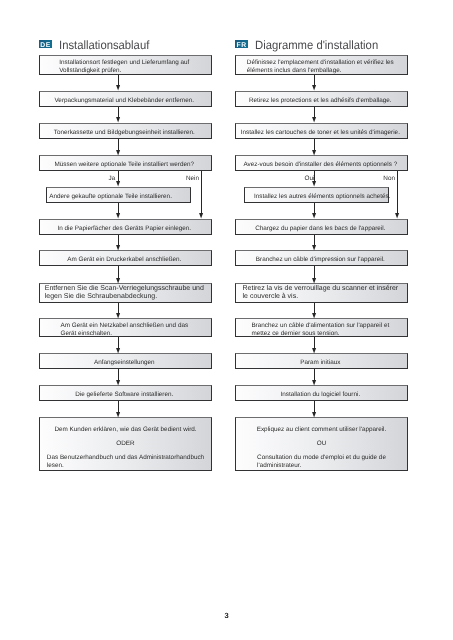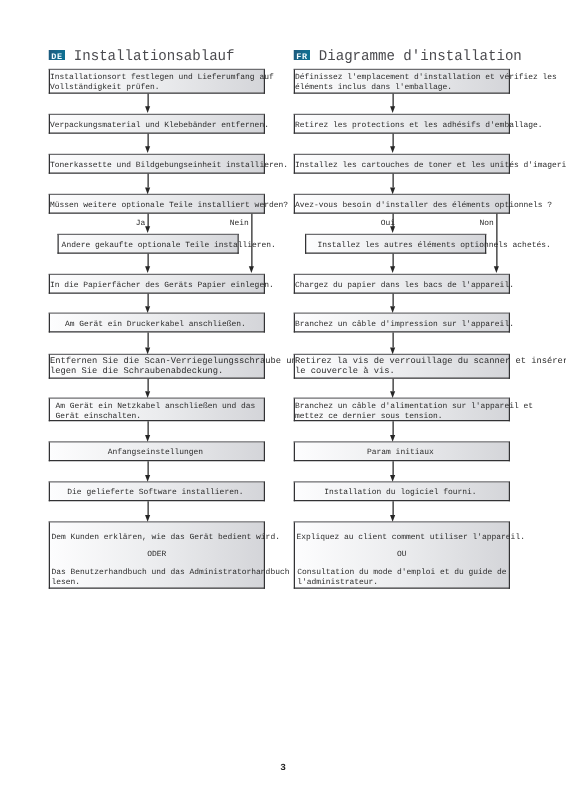--- a/index.html
+++ b/index.html
@@ -1,20 +1,20 @@
 <!DOCTYPE html>
 <html><head>
 <meta charset="utf-8">
 <style>
   html,body{margin:0;padding:0;}
   body{width:453px;height:640px;background:#ffffff;
        font-family:"Liberation Sans",sans-serif;overflow:hidden;
        -webkit-font-smoothing:antialiased;
        text-rendering:geometricPrecision;}
-  .page{position:relative;width:453px;height:572px;font-family:Liberation Mono, monospace;}
+  .page{position:relative;width:453px;height:572px;}
 
   
   .hdr{position:absolute;height:14px;}
   .badge{position:absolute;left:0;top:0;width:12.6px;height:7.6px;
          background:linear-gradient(100deg,#1d5a7d 0%,#14698d 55%,#0e7193 100%);
          color:#f2fcff;font-size:6.8px;font-weight:bold;text-align:center;
          line-height:12.6px;letter-spacing:.45px;text-indent:.45px;overflow:hidden;}
   .title{position:absolute;left:20px;top:-2.2px;font-size:12px;
          color:#4a4a4e;white-space:nowrap;
          transform:scaleX(0.94);transform-origin:left top;}

